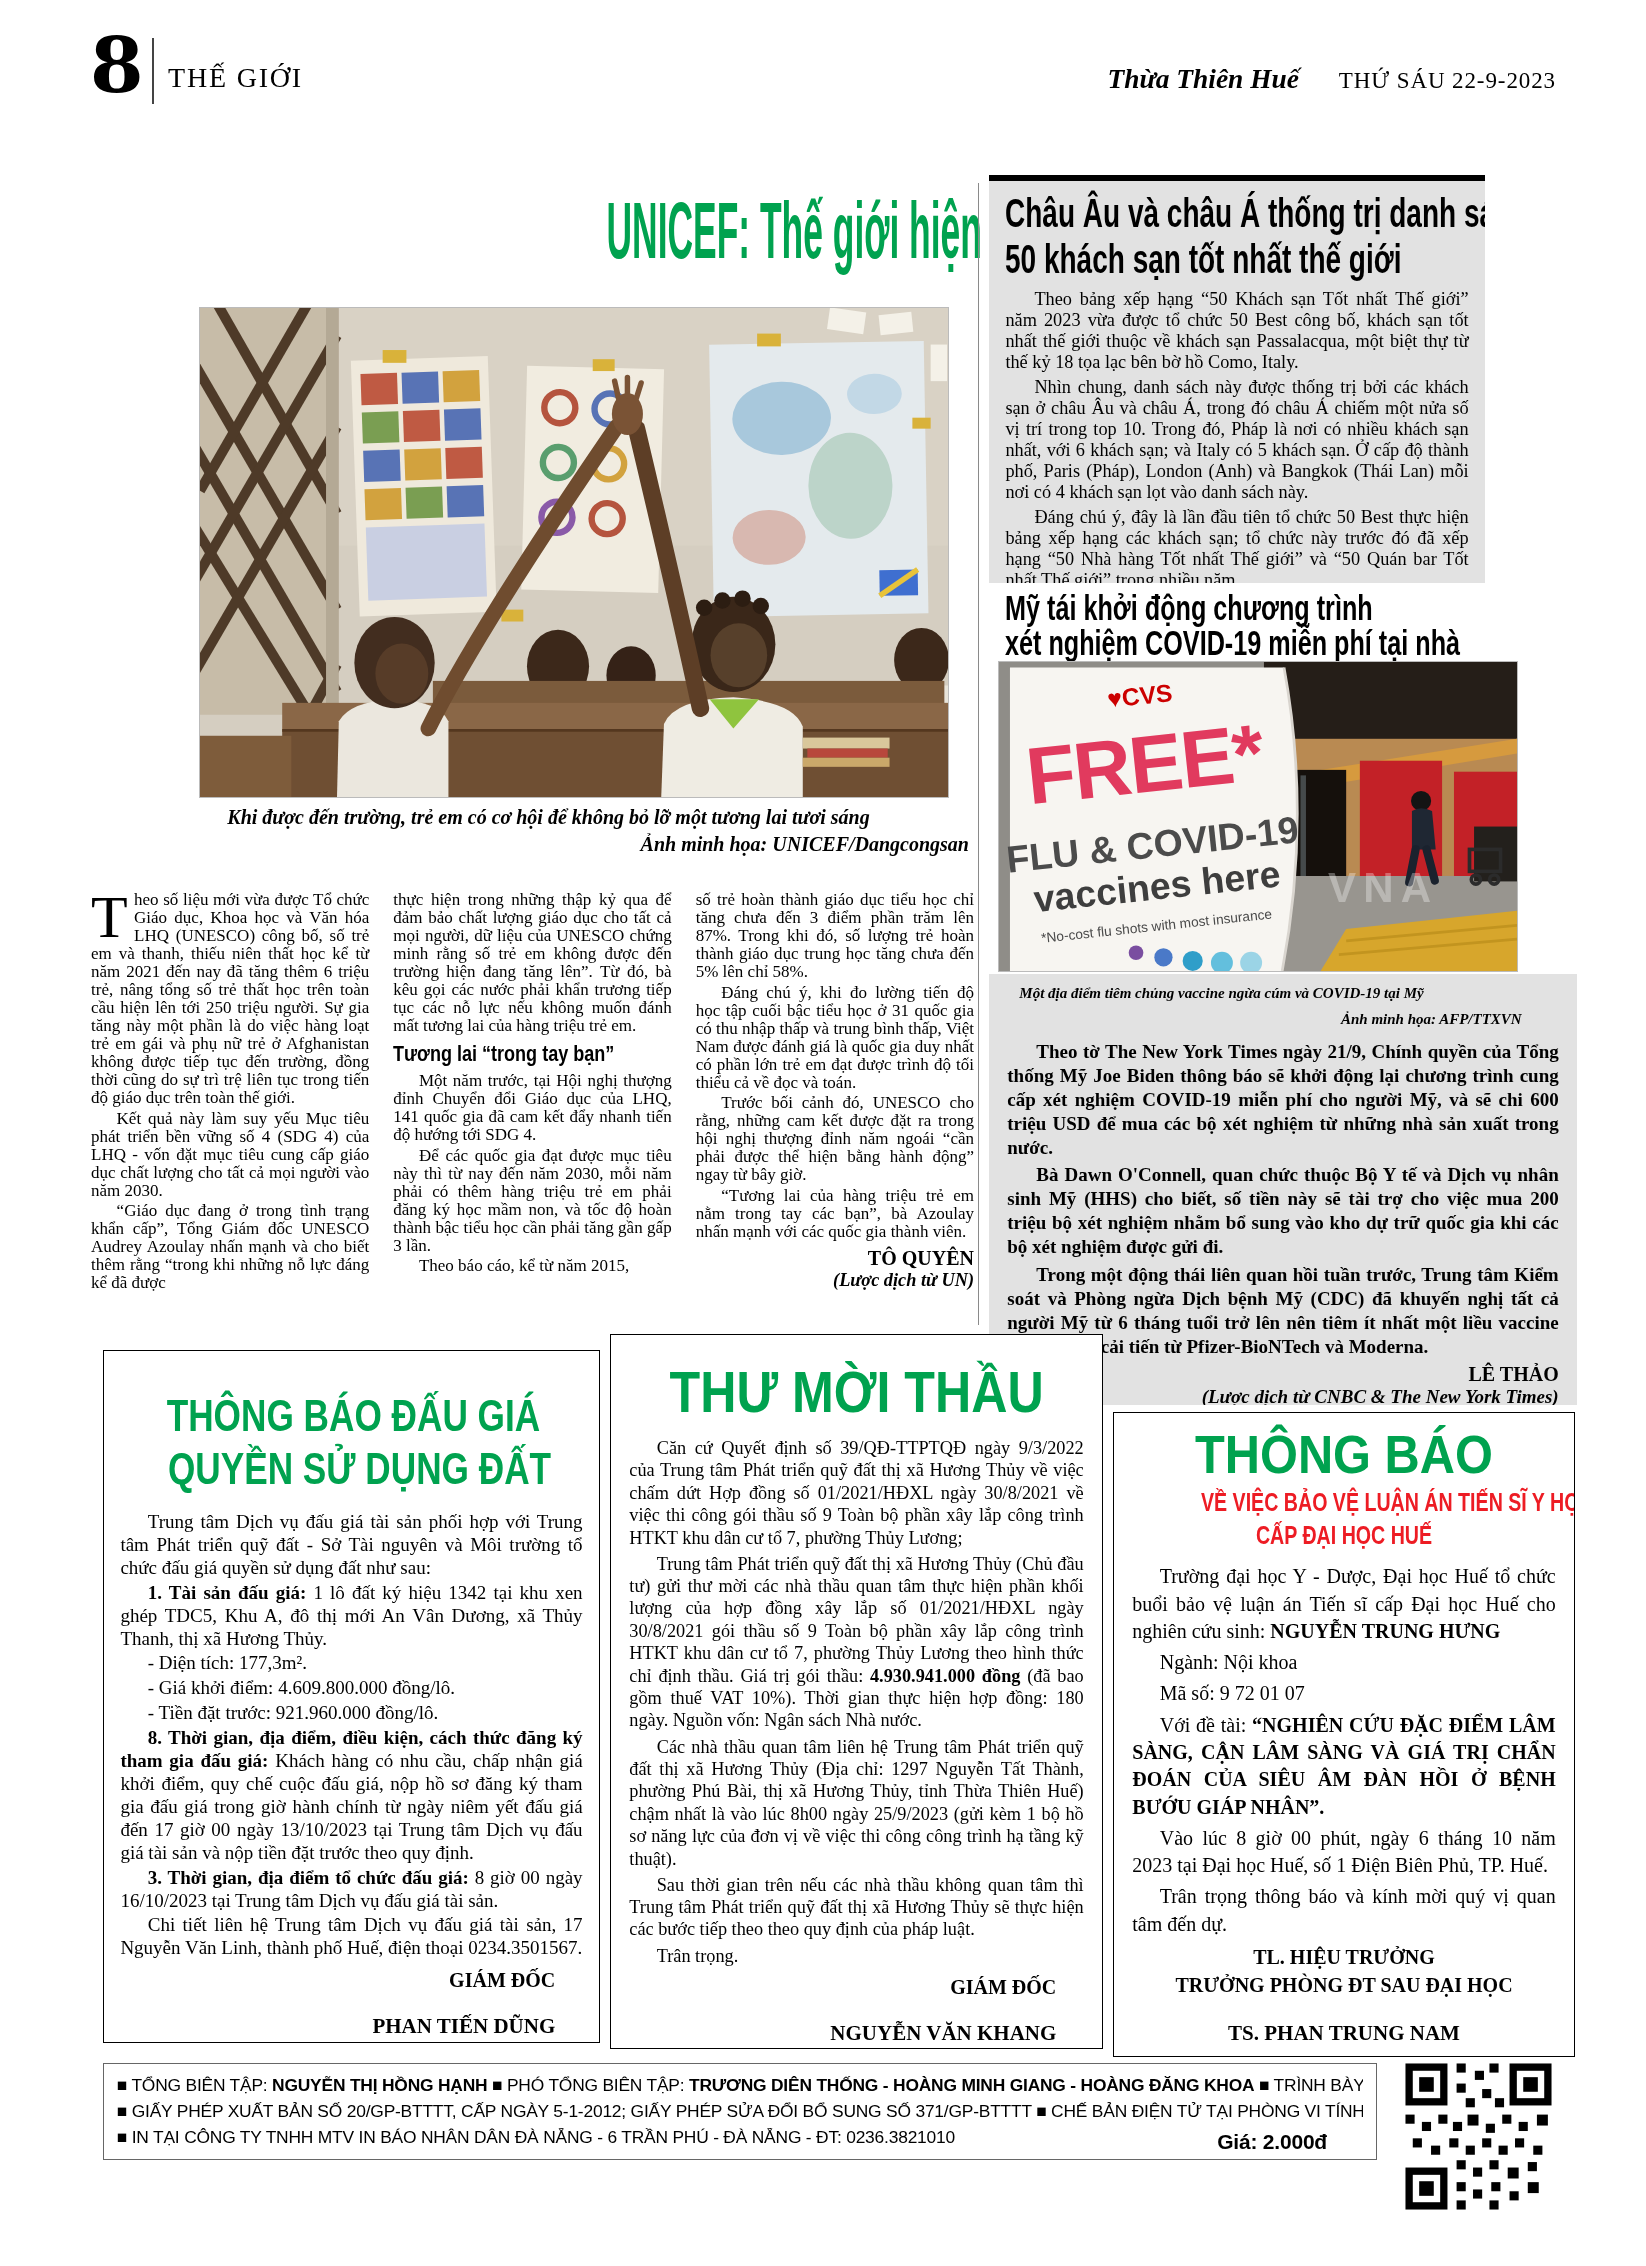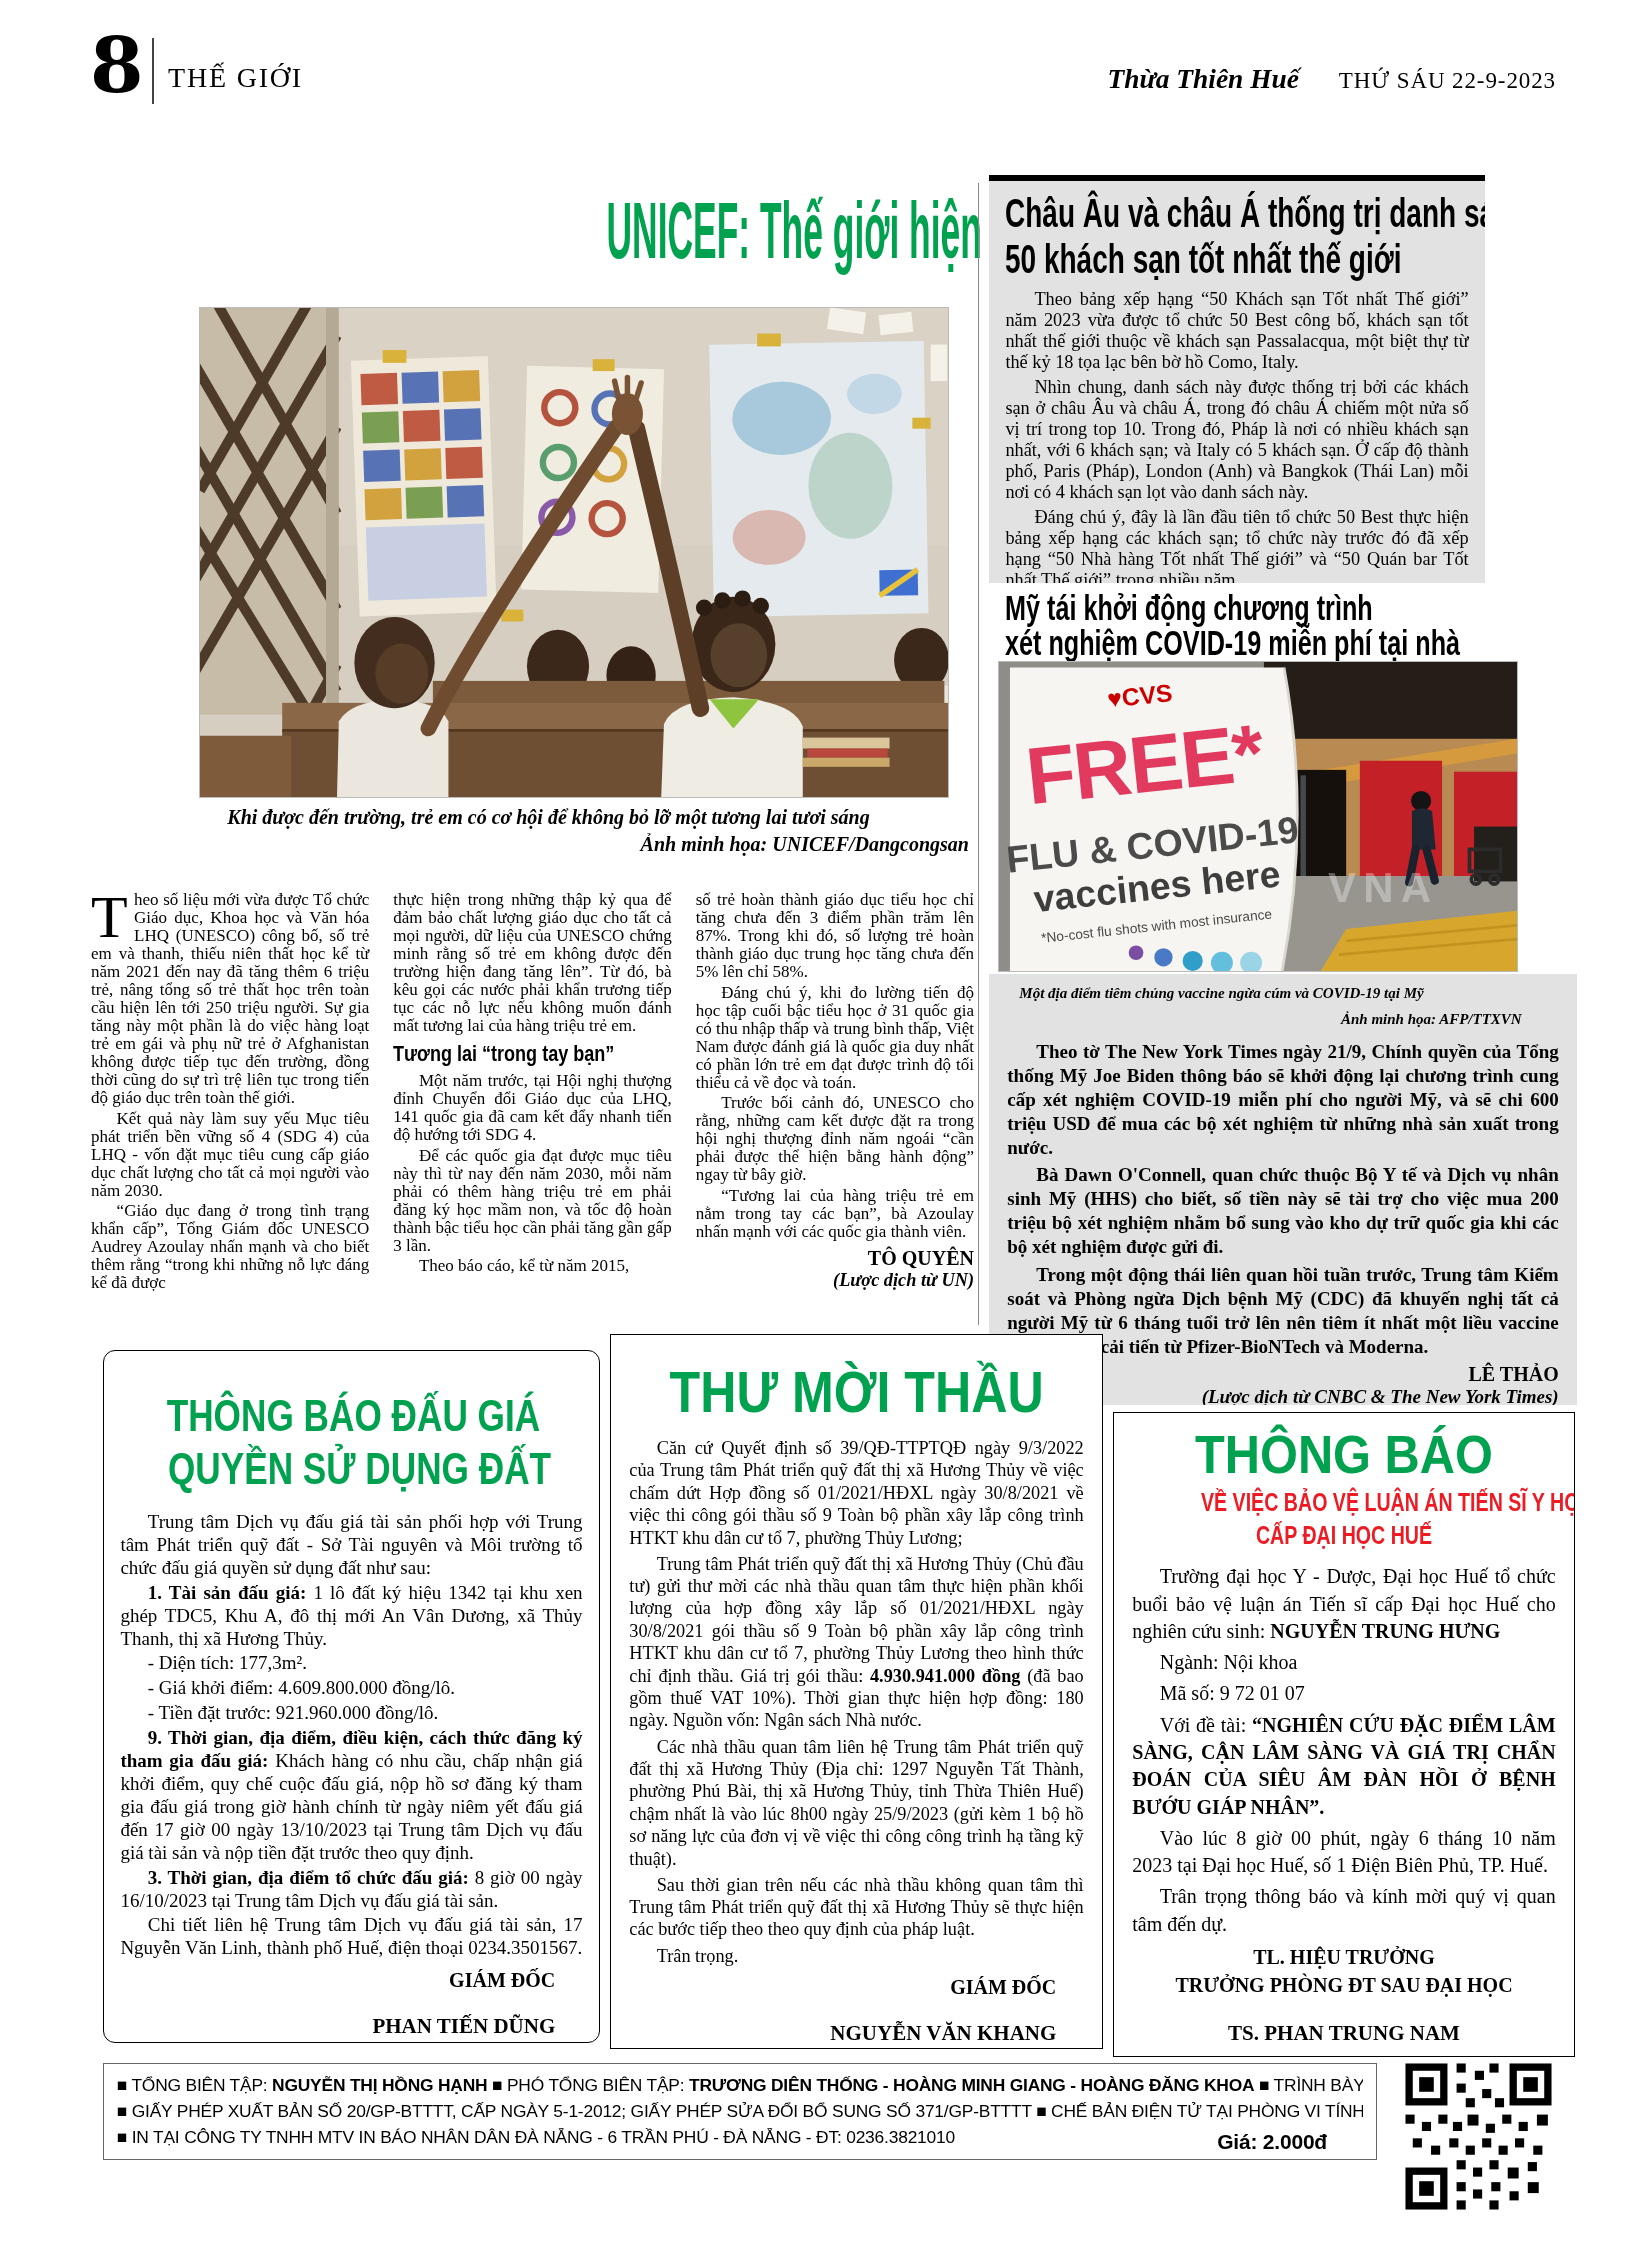--- a/index.html
+++ b/index.html
@@ -44,21 +44,21 @@
   .photo2{position:absolute;left:999px;top:662px;width:518px;height:309px;outline:0.9px solid #bbb;}
   .gb2{left:989px;top:974px;width:588px;height:431px;padding:7.3px 18.3px;overflow:hidden;}
   .cap2{font-weight:700;font-style:italic;font-size:15px;line-height:25.6px;margin-left:12px;}
   .cap2 .l2{text-align:right;padding-right:37px;}
   .gb2 .paras{margin-top:7.3px;}
   .gb2 p{font-size:19px;line-height:24px;font-weight:bold;}
   .gb2 .byline{font-size:20px;margin-top:1.8px;}
   .gb2 .source{font-size:19px;}
   
   .notice{position:absolute;border:1.8px solid #000;box-sizing:border-box;background:#fff;overflow:hidden;}
-  .box1{left:103px;top:1350px;width:497px;height:693px;padding:7.3px 16.4px;border-radius:12px;}
+  .box1{left:103px;top:1350px;width:497px;height:693px;padding:7.3px 16.4px;}
   .box2{left:610px;top:1334px;width:493px;height:715px;padding:7.3px 18.3px;}
   .box3{left:1113px;top:1412px;width:462px;height:645px;padding:5.5px 18.3px;}
   .box-title{text-align:center;color:#00a24f;}
   .box1 .box-title{margin-top:31px;margin-bottom:14.6px;}
   .box1 .box-title .cond{font-size:44px;line-height:53px;transform:scaleX(0.80);transform-origin:center;}
   .box2 .box-title{margin-top:20px;margin-bottom:14.6px;}
   .box2 .box-title .cond{font-size:57px;line-height:60px;transform:scaleX(0.88);transform-origin:center;}
   .box3 .box-title{margin-top:7.3px;margin-bottom:3.7px;}
   .box3 .box-title .cond{font-size:53px;line-height:57px;transform:scaleX(0.92);transform-origin:center;}
   .box-sub{text-align:center;color:#ed1c24;margin-bottom:11px;}
@@ -321,21 +321,21 @@
     <div class="box-title">
       <span style="display:block"><span class="cond">THÔNG BÁO ĐẤU GIÁ</span></span>
       <span style="display:block"><span class="cond">QUYỀN SỬ DỤNG ĐẤT</span></span>
     </div>
     <div>
         <p><span>Trung tâm Dịch vụ đấu giá tài sản phối hợp với Trung tâm Phát triển quỹ đất - Sở Tài nguyên và Môi trường tổ chức đấu giá quyền sử dụng đất như sau:</span></p>
         <p><b>1. Tài sản đấu giá: </b><span>1 lô đất ký hiệu 1342 tại khu xen ghép TDC5, Khu A, đô thị mới An Vân Dương, xã Thủy Thanh, thị xã Hương Thủy.</span></p>
         <p><span>- Diện tích: 177,3m².</span></p>
         <p><span>- Giá khởi điểm: 4.609.800.000 đồng/lô.</span></p>
         <p><span>- Tiền đặt trước: 921.960.000 đồng/lô.</span></p>
-        <p><b>9. Thời gian, địa điểm, điều kiện, cách thức đăng ký tham gia đấu giá: </b><span>Khách hàng có nhu cầu, chấp nhận giá khởi điểm, quy chế cuộc đấu giá, nộp hồ sơ đăng ký tham gia đấu giá trong giờ hành chính từ ngày niêm yết đấu giá đến 17 giờ 00 ngày 13/10/2023 tại Trung tâm Dịch vụ đấu giá tài sản và nộp tiền đặt trước theo quy định.</span></p>
+        <p><b>8. Thời gian, địa điểm, điều kiện, cách thức đăng ký tham gia đấu giá: </b><span>Khách hàng có nhu cầu, chấp nhận giá khởi điểm, quy chế cuộc đấu giá, nộp hồ sơ đăng ký tham gia đấu giá trong giờ hành chính từ ngày niêm yết đấu giá đến 17 giờ 00 ngày 13/10/2023 tại Trung tâm Dịch vụ đấu giá tài sản và nộp tiền đặt trước theo quy định.</span></p>
         <p><b>3. Thời gian, địa điểm tổ chức đấu giá: </b><span>8 giờ 00 ngày 16/10/2023 tại Trung tâm Dịch vụ đấu giá tài sản.</span></p>
         <p><span>Chi tiết liên hệ Trung tâm Dịch vụ đấu giá tài sản, 17 Nguyễn Văn Linh, thành phố Huế, điện thoại 0234.3501567.</span></p>
       </div>
     <div class="sig">
       <div class="role">GIÁM ĐỐC</div>
       <div class="name">PHAN TIẾN DŨNG</div>
     </div>
   </div>
 
   <div class="notice box2">

